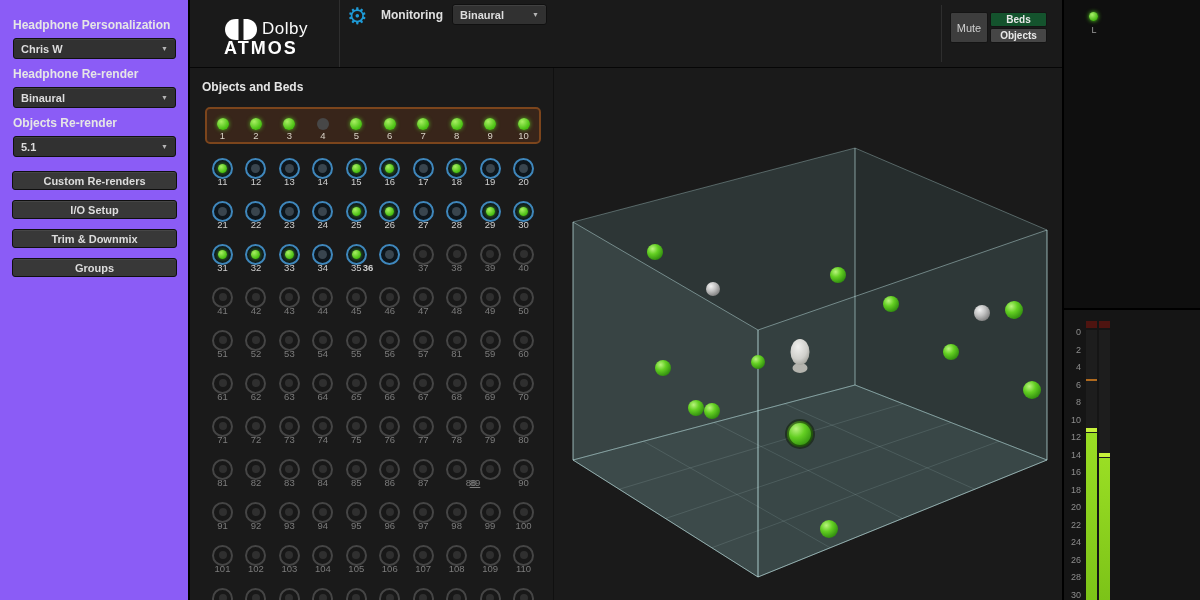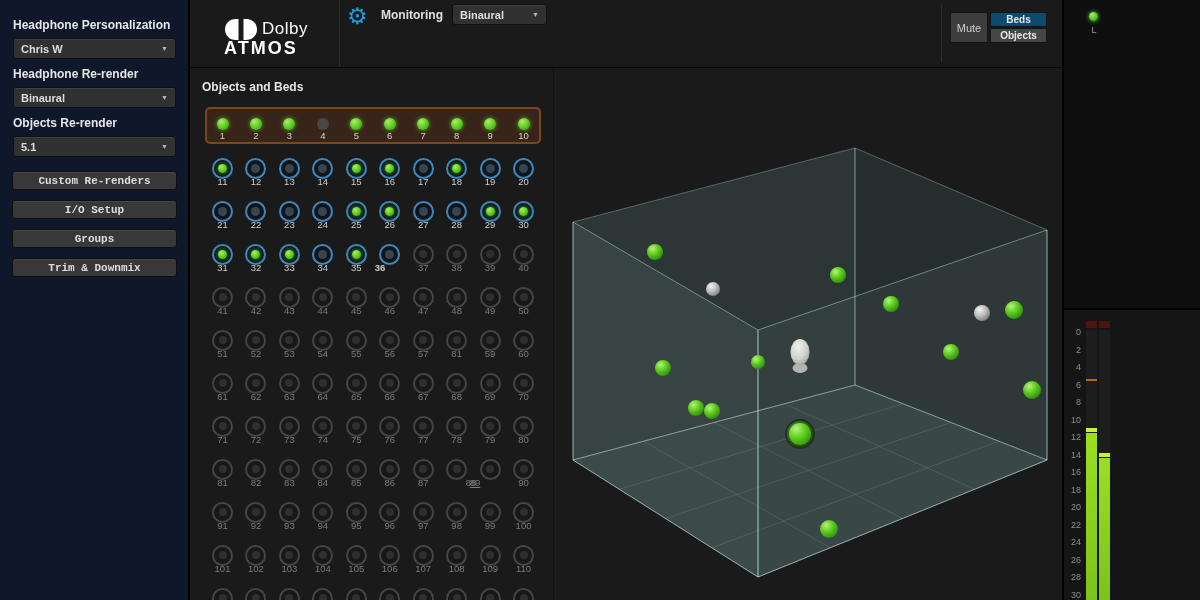--- a/index.html
+++ b/index.html
@@ -1,21 +1,21 @@
 <!DOCTYPE html>
 <html><head>
 <meta charset="utf-8">
 <style>
   html,body{margin:0;padding:0;background:#000;}
   body{width:1200px;height:600px;position:relative;overflow:hidden;
        font-family:"Liberation Sans",sans-serif;-webkit-font-smoothing:antialiased;}
   .abs{position:absolute;}
 
   
-  .sidebar{left:0;top:0;width:188px;height:600px;background:#0f172a;border-right:2px solid #000;}
+  .sidebar{left:0;top:0;width:188px;height:600px;background:#8b5cf6;border-right:2px solid #000;}
   .side-label{position:absolute;left:13px;font-size:12px;font-weight:bold;color:#e6e6e6;}
   .dropdown{position:absolute;height:21px;background:#313131;border:1px solid #101010;border-radius:3px;
             box-shadow:inset 0 1px 0 rgba(255,255,255,.08);color:#ddd;font-size:11px;font-weight:bold;
             display:flex;align-items:center;justify-content:space-between;padding:0 7px;box-sizing:border-box;cursor:pointer;}
   .dropdown .arrow{font-size:7px;color:#b5b5b5;margin-left:6px;}
   .side-btn{width:165px;height:19px;margin-bottom:10px;background:#383838;border:1px solid #0f0f0f;border-radius:3px;
             box-shadow:inset 0 1px 0 rgba(255,255,255,.07);color:#ddd;font-size:11px;font-weight:bold;
             display:flex;align-items:center;justify-content:center;cursor:pointer;box-sizing:border-box;}
 
   
@@ -80,25 +80,25 @@
     <span>Binaural</span>
     <span class="arrow">▼</span>
   </div>
 
   <div class="side-label" style="top:116px;">Objects Re-render</div>
   <div class="dropdown" style="left:13px;top:136px;width:163px;">
     <span>5.1</span>
     <span class="arrow">▼</span>
   </div>
 
-  <div id="sidebar-buttons" style="position:absolute;left:12px;top:171px;font-family:Liberation Mono, monospace;">
+  <div id="sidebar-buttons" style="position:absolute;left:12px;top:171px;">
       <div class="side-btn">Custom Re-renders</div>
       <div class="side-btn">I/O Setup</div>
+      <div class="side-btn">Trim &amp; Downmix</div>
       <div class="side-btn">Groups</div>
-      <div class="side-btn">Trim &amp; Downmix</div>
     </div>
 </aside>
 
 <header class="abs topbar">
 
   <svg style="position:absolute;left:34px;top:18px;" width="34" height="23" viewBox="0 0 34 23">
     <path d="M14.5 1 V22 H12 C5 22 1 17 1 11.5 C1 6 5 1 12 1 Z" fill="#fff"></path>
     <path d="M19.5 1 V22 H22 C29 22 33 17 33 11.5 C33 6 29 1 22 1 Z" fill="#fff"></path>
   </svg>
   <div class="logo-dolby" style="left:72px;">Dolby</div>
@@ -107,21 +107,21 @@
 
   <div class="gear" style="left:157px;">⚙</div>
   <div class="mon-label" style="left:191px;">Monitoring</div>
   <div class="dropdown" style="left:262px;top:4px;width:95px;">
     <span>Binaural</span>
     <span class="arrow">▼</span>
   </div>
 
   <div class="vdiv" style="left:751px;top:5px;height:57px;"></div>
   <div class="mute-btn" style="left:760px;">Mute</div>
-  <div class="seg-btn" style="left:800px;top:12px;background:#0c4a6e;">Beds</div>
+  <div class="seg-btn" style="left:800px;top:12px;background:#14532d;">Beds</div>
   <div class="seg-btn" style="left:800px;top:28px;background:#464646;">Objects</div>
 </header>
 
 <div class="main-title">Objects and Beds</div>
 <div class="bed-box"></div>
 <div id="channel-grid" class="abs" style="left:0;top:0;width:1200px;height:600px;pointer-events:none;">
     <div class="bed-dot on" style="left: 216.5px; top: 118px; pointer-events: auto;"></div>
     <div class="ch-num bed" style="left: 206.5px; top: 130px;">1</div>
     <div class="bed-dot on" style="left: 249.95px; top: 118px; pointer-events: auto;"></div>
     <div class="ch-num bed" style="left: 239.95px; top: 130px;">2</div>
@@ -237,21 +237,21 @@
       <div class="inner"></div>
     </div>
     <div class="ch-num act" style="left: 306.85px; top: 262px;">34</div>
     <div class="ch-circle active" style="left: 345.8px; top: 243.5px; pointer-events: auto;">
       <div class="inner on"></div>
     </div>
     <div class="ch-num act" style="left: 340.3px; top: 262px;">35</div>
     <div class="ch-circle active" style="left: 379.25px; top: 243.5px; pointer-events: auto;">
       <div class="inner"></div>
     </div>
-    <div class="ch-num act" style="left: 364px; top: 262px; font-weight: bold;">36</div>
+    <div class="ch-num act" style="left: 352px; top: 262px; font-weight: bold;">36</div>
     <div class="ch-circle inactive" style="left: 412.7px; top: 243.5px; pointer-events: auto;">
       <div class="inner"></div>
     </div>
     <div class="ch-num " style="left: 407.2px; top: 262px;">37</div>
     <div class="ch-circle inactive" style="left: 446.15px; top: 243.5px; pointer-events: auto;">
       <div class="inner"></div>
     </div>
     <div class="ch-num " style="left: 440.65px; top: 262px;">38</div>
     <div class="ch-circle inactive" style="left: 479.6px; top: 243.5px; pointer-events: auto;">
       <div class="inner"></div>

